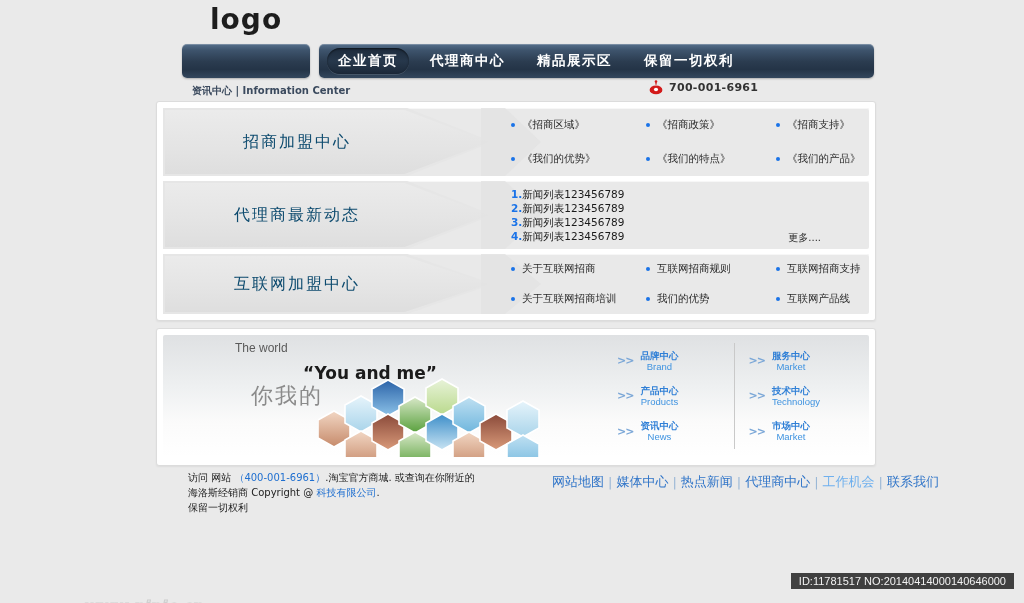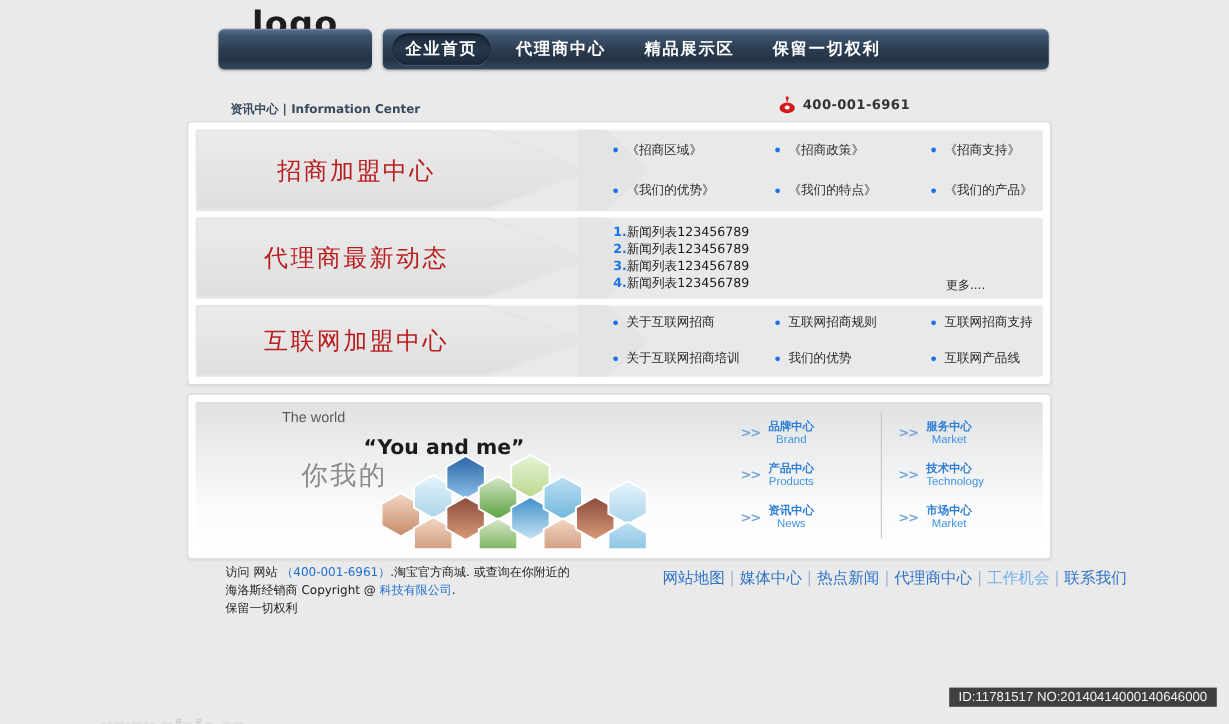--- a/index.html
+++ b/index.html
@@ -22,21 +22,21 @@
     font-size: 28px;
     font-weight: bold;
     letter-spacing: 1px;
     color: #1d1d1d;
     font-family: "DejaVu Sans", sans-serif;
   }
 
   
   .header-row {
     position: absolute;
-    left: 182px; top: 24px;
+    left: 182px; top: 44px;
     width: 692px; height: 34px;
   }
   .logo-box {
     position: absolute;
     left: 0; top: 0;
     width: 128px; height: 34px;
     border-radius: 5px;
     background: linear-gradient(to bottom, #56708c 0%, #3e546d 18%, #2b3c50 52%, #243447 75%, #33475d 100%);
     box-shadow: 0 1px 2px rgba(0,0,0,.25), inset 0 1px 0 rgba(255,255,255,.22);
   }
@@ -143,22 +143,22 @@
     background: linear-gradient(to bottom, #ebebeb 0%, #e4e4e4 60%, #dedede 100%);
     clip-path: polygon(0 0, 73.5% 0, 99.4% 50%, 73.5% 100%, 0 100%);
   }
   .panel-title {
     position: absolute;
     left: 0; top: 0;
     width: 268px; height: 100%;
     display: flex;
     align-items: center;
     justify-content: center;
-    font-size: 20px;
-    color: #b91c1c;
+    font-size: 16px;
+    color: #0c4a6e;
     letter-spacing: 2px;
     font-family: "DejaVu Sans", sans-serif;
     z-index: 2;
   }
   
   .chev-2 {
     position: absolute;
     left: 318px; top: 0;
     width: 60px; height: 100%;
     background: #e3e3e3;
@@ -375,21 +375,21 @@
     <div class="info-label">资讯中心 | Information Center</div>
     <div class="phone-wrap">
       <svg class="phone-icon" viewBox="0 0 20 18">
         <ellipse cx="10" cy="12" rx="8" ry="5.5" fill="#d31b1b"></ellipse>
         <ellipse cx="10" cy="11.5" rx="2.6" ry="2.1" fill="#ffffff"></ellipse>
         <rect x="3" y="10.5" width="3.4" height="4.6" rx="1.6" fill="#d31b1b"></rect>
         <rect x="13.6" y="10.5" width="3.4" height="4.6" rx="1.6" fill="#d31b1b"></rect>
         <rect x="9.2" y="1.5" width="1.6" height="4" fill="#d31b1b"></rect>
         <circle cx="10" cy="1.6" r="1.6" fill="#d31b1b"></circle>
       </svg>
-      <span class="phone-num">400-001-6961</span>
+      <span class="phone-num">700-001-6961</span>
     </div>
   </div>
 
   <div class="card" id="card-top">
 
     <div class="panel" id="panel-1">
       <div class="panel-left">
         <div class="chev"></div>
         <div class="chev-inner"></div>
         <div class="panel-title">招商加盟中心</div>

